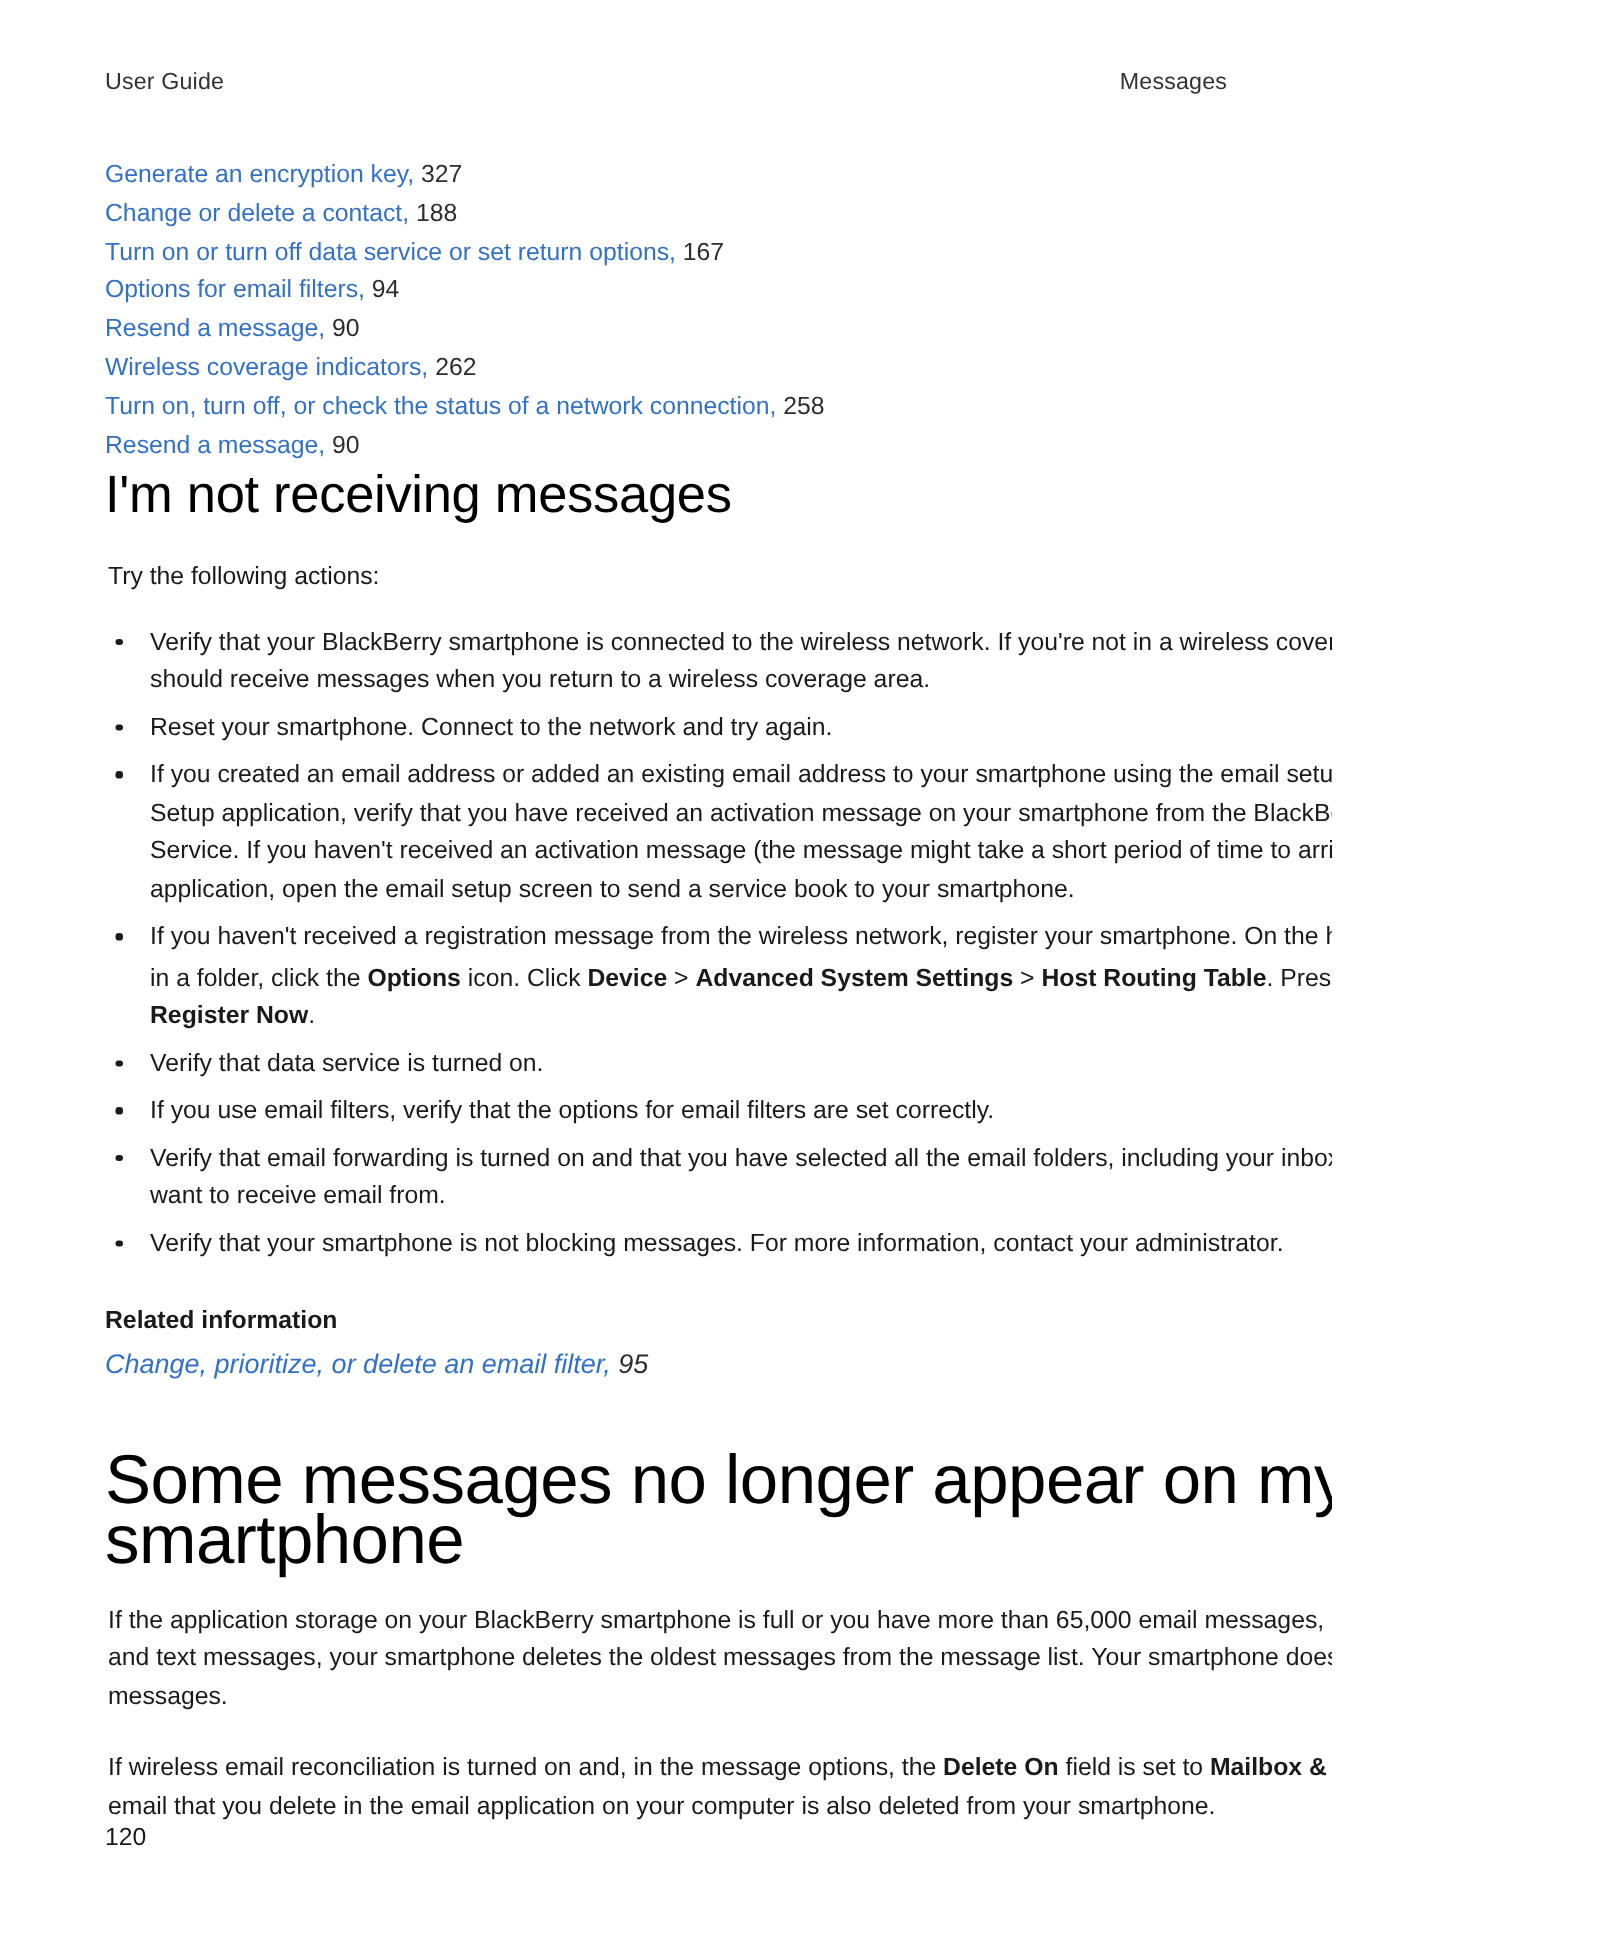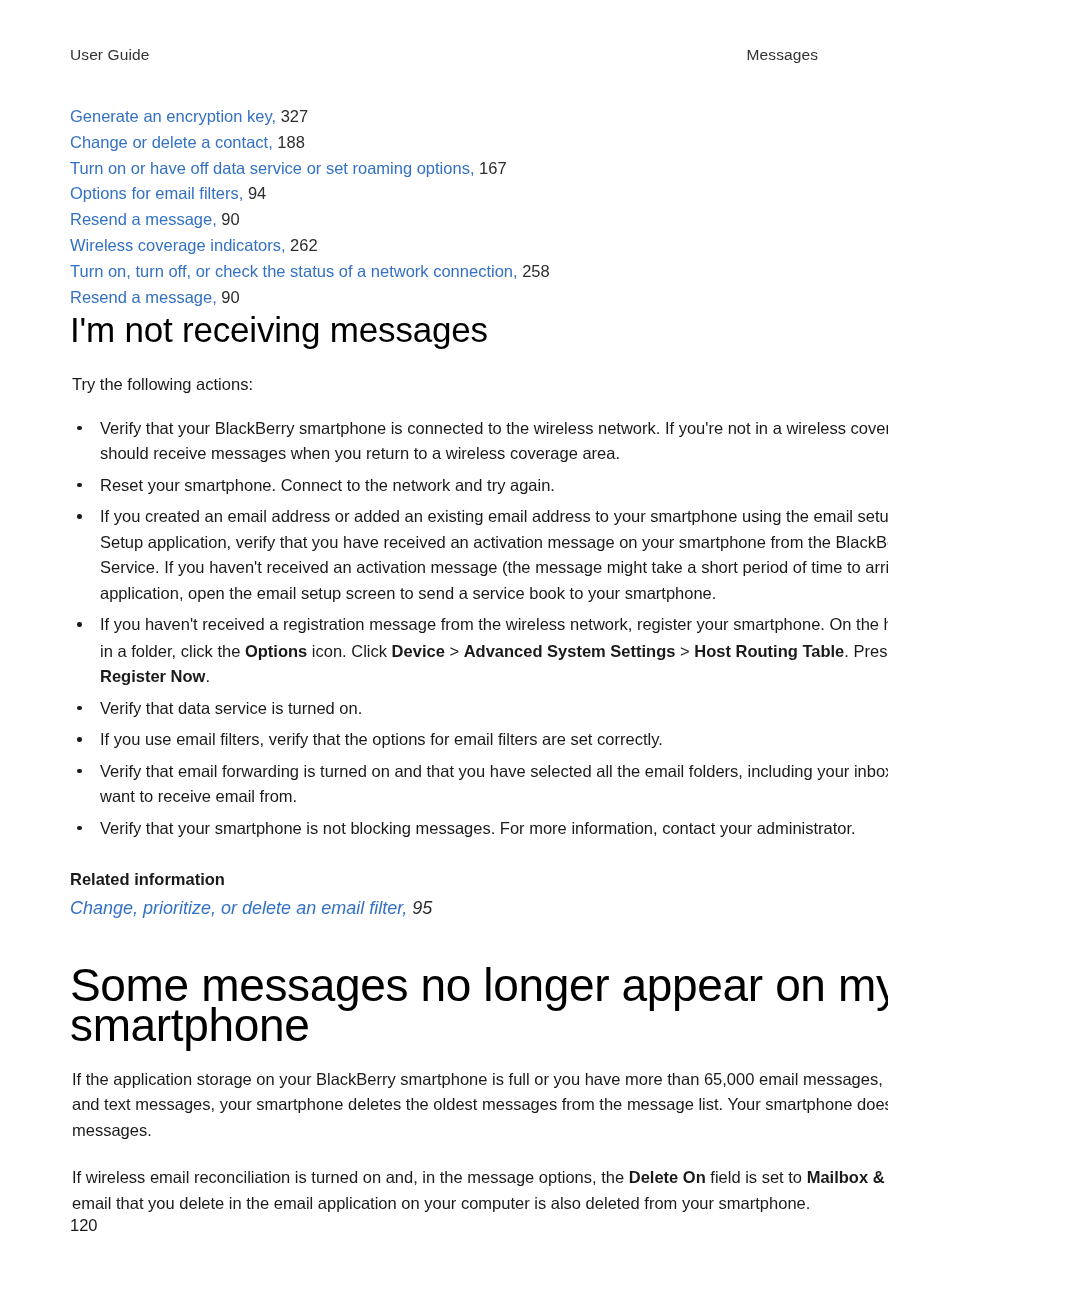--- a/index.html
+++ b/index.html
@@ -178,21 +178,21 @@
     <ul class="link-list">
       <li>
         <span class="xref">Generate an encryption key,</span>
         <span class="xref-page">327</span>
       </li>
       <li>
         <span class="xref">Change or delete a contact,</span>
         <span class="xref-page">188</span>
       </li>
       <li>
-        <span class="xref">Turn on or have off data service or set roaming options,</span>
+        <span class="xref">Turn on or turn off data service or set return options,</span>
         <span class="xref-page">167</span>
       </li>
       <li>
         <span class="xref">Options for email filters,</span>
         <span class="xref-page">94</span>
       </li>
       <li>
         <span class="xref">Resend a message,</span>
         <span class="xref-page">90</span>
       </li>

